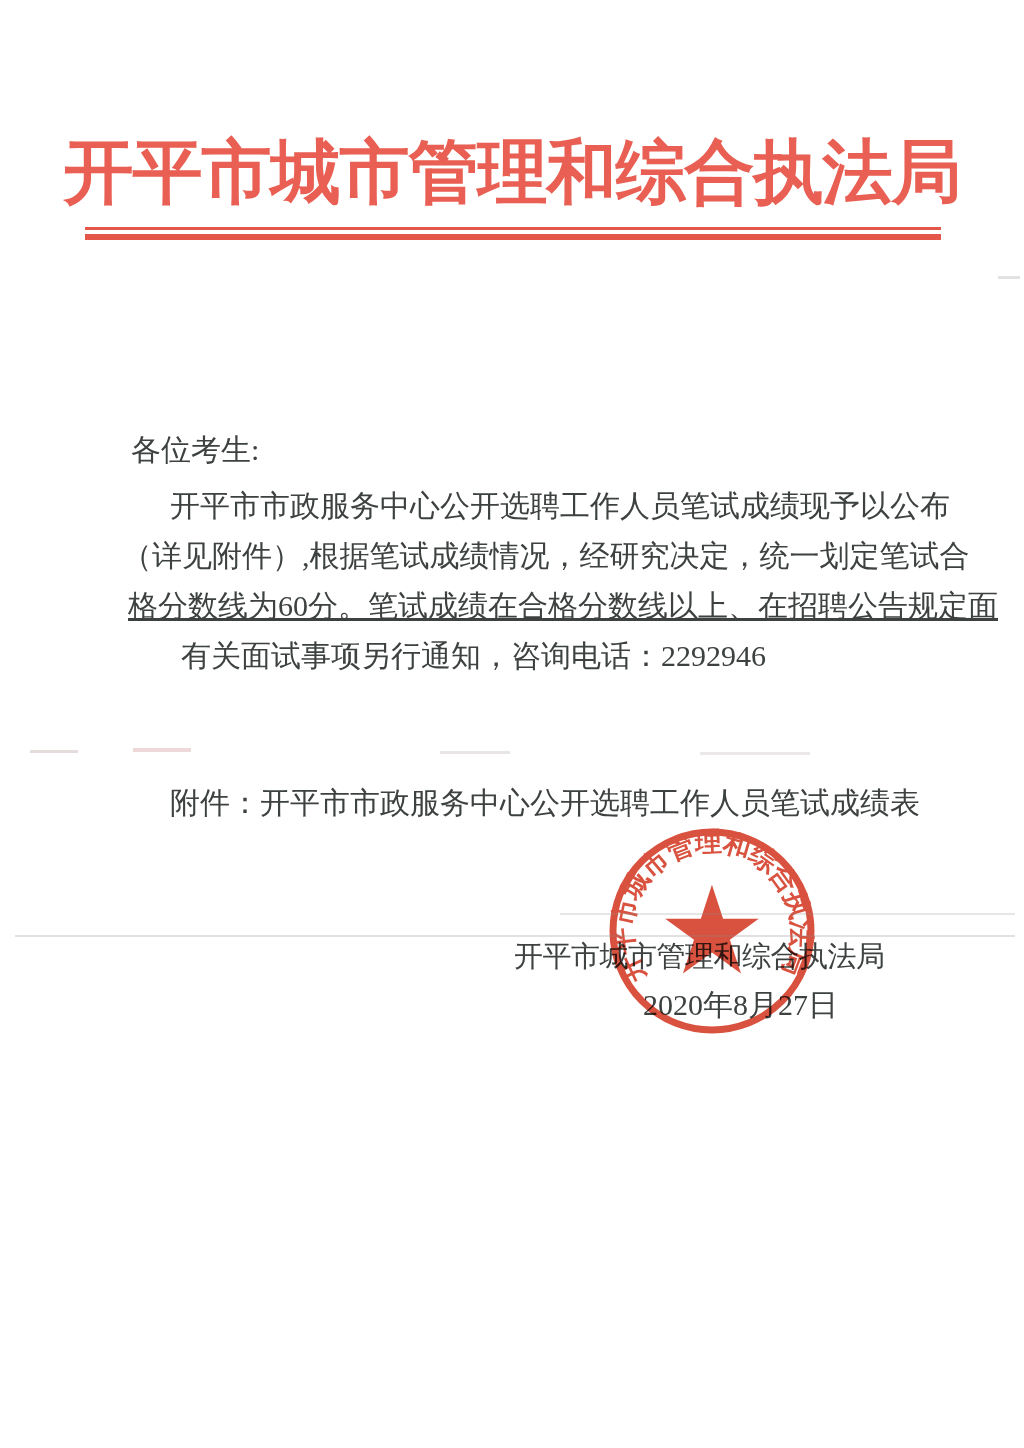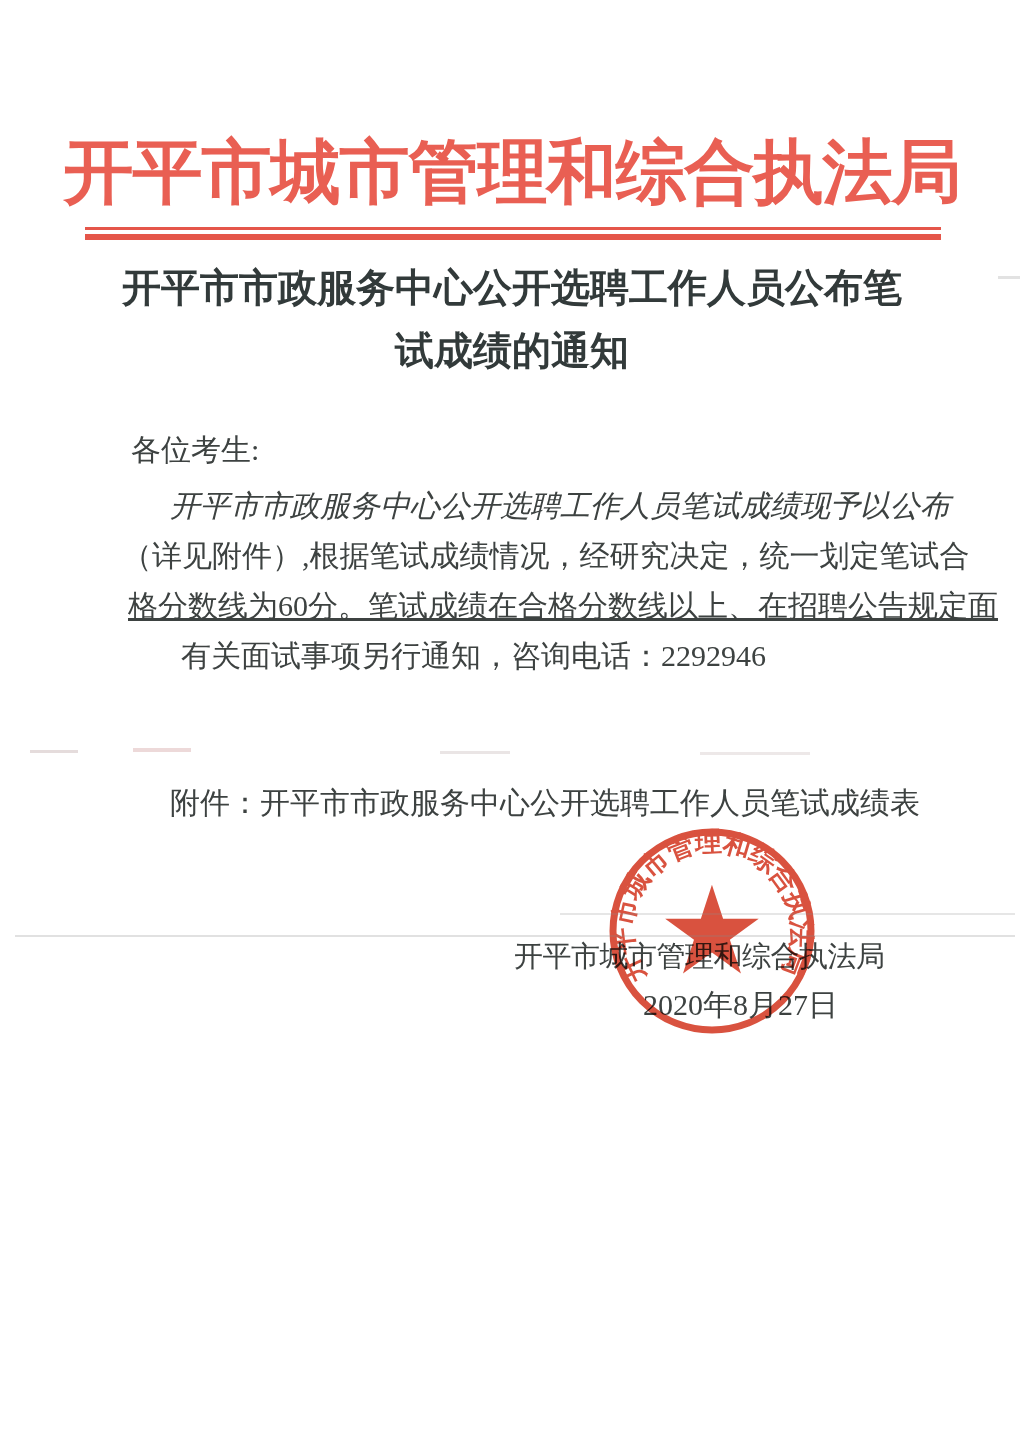--- a/index.html
+++ b/index.html
@@ -39,21 +39,21 @@
   
   .salutation{
     position:absolute;top:430px;left:131px;
     font-size:30px;color:#3d4241;white-space:nowrap;
   }
   .body-block{
     position:absolute;top:481px;left:128px;width:800px;
     font-size:30px;line-height:50px;color:#3d4241;
   }
   .body-line{white-space:nowrap;}
-  .ind-first{padding-left:42px;font-style:italic;}
+  .ind-first{padding-left:42px;}
   .ind-none{padding-left:0;text-decoration:underline;}
   .ind-bracket{margin-left:-6px;text-align:right;}
   .ind-hang{padding-left:53px;}
   .attachment-line{
     position:absolute;top:783px;left:128px;
     padding-left:42px;
     font-size:30px;color:#3d4241;white-space:nowrap;
   }
   
   .signature{
@@ -84,24 +84,20 @@
 </style>
 </head>
 <body>
 
 <div class="page">
 
   <div class="org-header">开平市城市管理和综合执法局</div>
 
   <div class="rule-double rule-header"></div>
 
-  <div class="doc-title">
-    <div>开平市市政服务中心公开选聘工作人员公布笔</div>
-    <div>试成绩的通知</div>
-  </div>
 
   <div class="salutation">各位考生:</div>
 
   <div class="body-block">
     <div class="body-line ind-first">开平市市政服务中心公开选聘工作人员笔试成绩现予以公布</div>
     <div class="body-line ind-bracket">（详见附件）,根据笔试成绩情况，经研究决定，统一划定笔试合</div>
     <div class="body-line ind-none">格分数线为60分。笔试成绩在合格分数线以上、在招聘公告规定面</div>
     <div class="body-line ind-hang">有关面试事项另行通知，咨询电话：2292946</div>
   </div>
 

